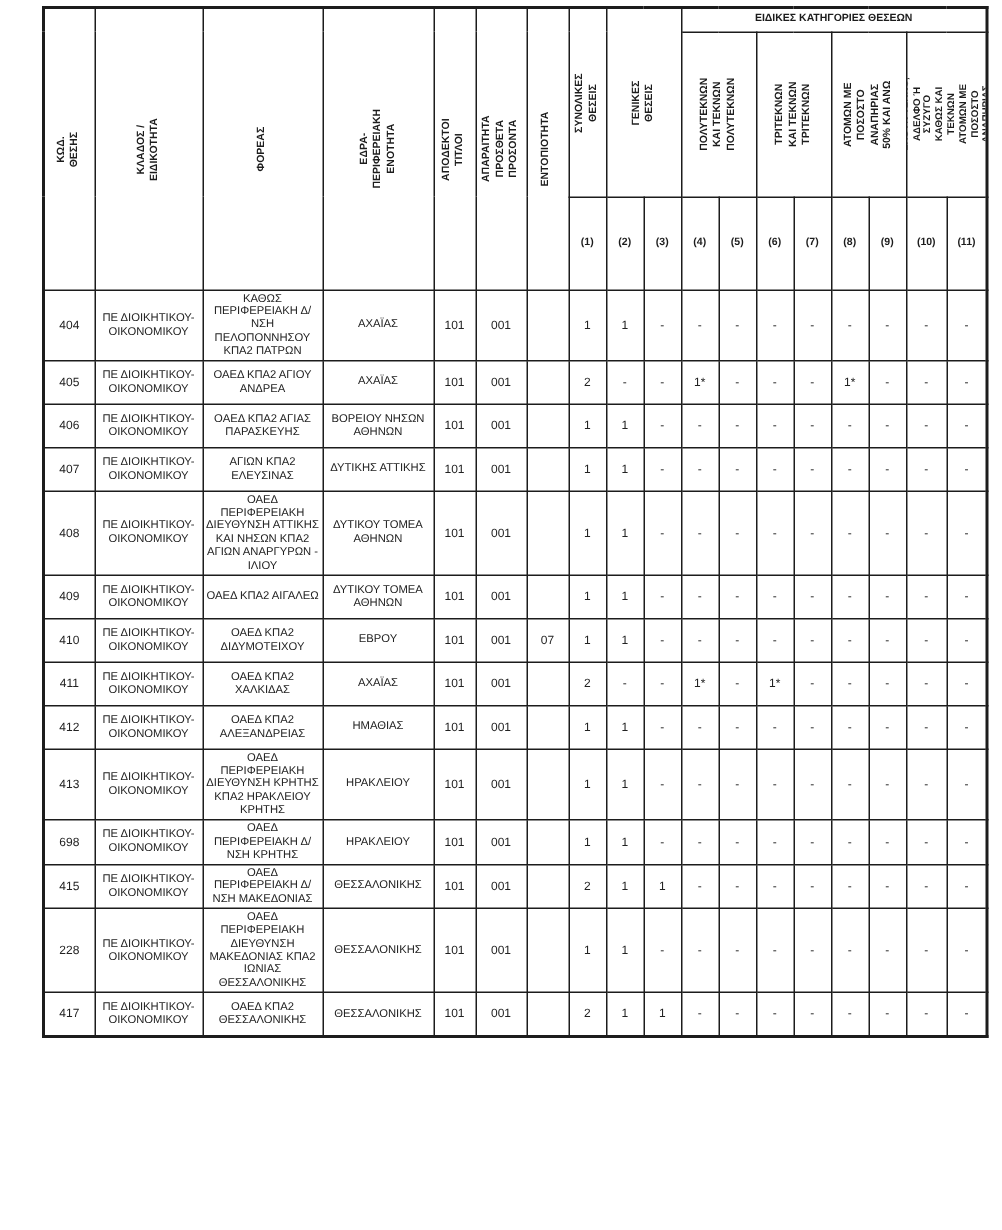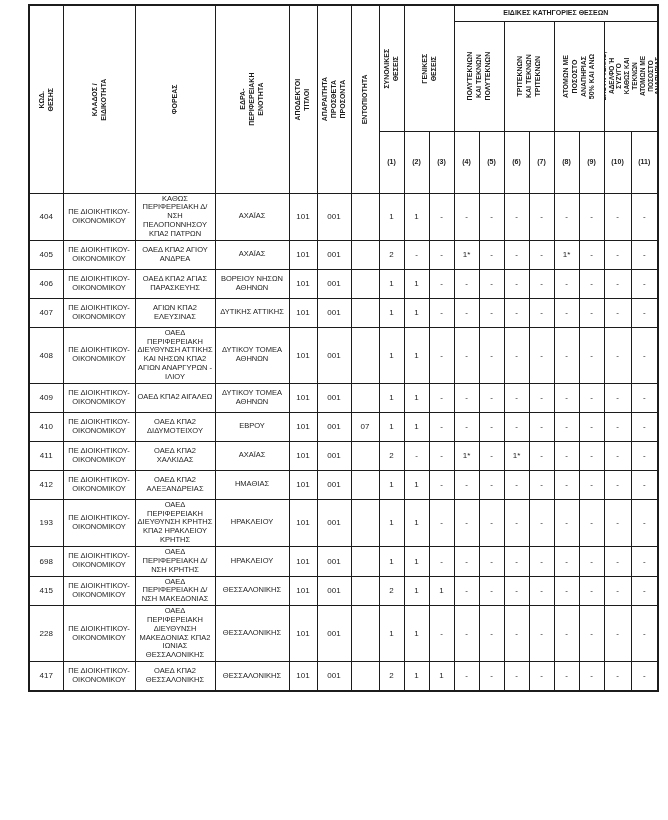--- a/index.html
+++ b/index.html
@@ -323,21 +323,21 @@
           <td class="c-num">-</td>
           <td class="c-num">-</td>
           <td class="c-num">-</td>
           <td class="c-num">-</td>
           <td class="c-num">-</td>
           <td class="c-num">-</td>
           <td class="c-num">-</td>
           <td class="c-num">-</td>
         </tr>
         <tr>
-          <td class="c-code">193</td>
+          <td class="c-code">413</td>
           <td class="c-category">ΠΕ ΔΙΟΙΚΗΤΙΚΟΥ-ΟΙΚΟΝΟΜΙΚΟΥ</td>
           <td class="c-agency">ΟΑΕΔ ΠΕΡΙΦΕΡΕΙΑΚΗ ΔΙΕΥΘΥΝΣΗ ΚΡΗΤΗΣ ΚΠΑ2 ΗΡΑΚΛΕΙΟΥ ΚΡΗΤΗΣ</td>
           <td class="c-region">ΗΡΑΚΛΕΙΟΥ</td>
           <td class="c-accepted">101</td>
           <td class="c-required">001</td>
           <td class="c-locality"></td>
           <td class="c-num">1</td>
           <td class="c-num">1</td>
           <td class="c-num">-</td>
           <td class="c-num">-</td>

